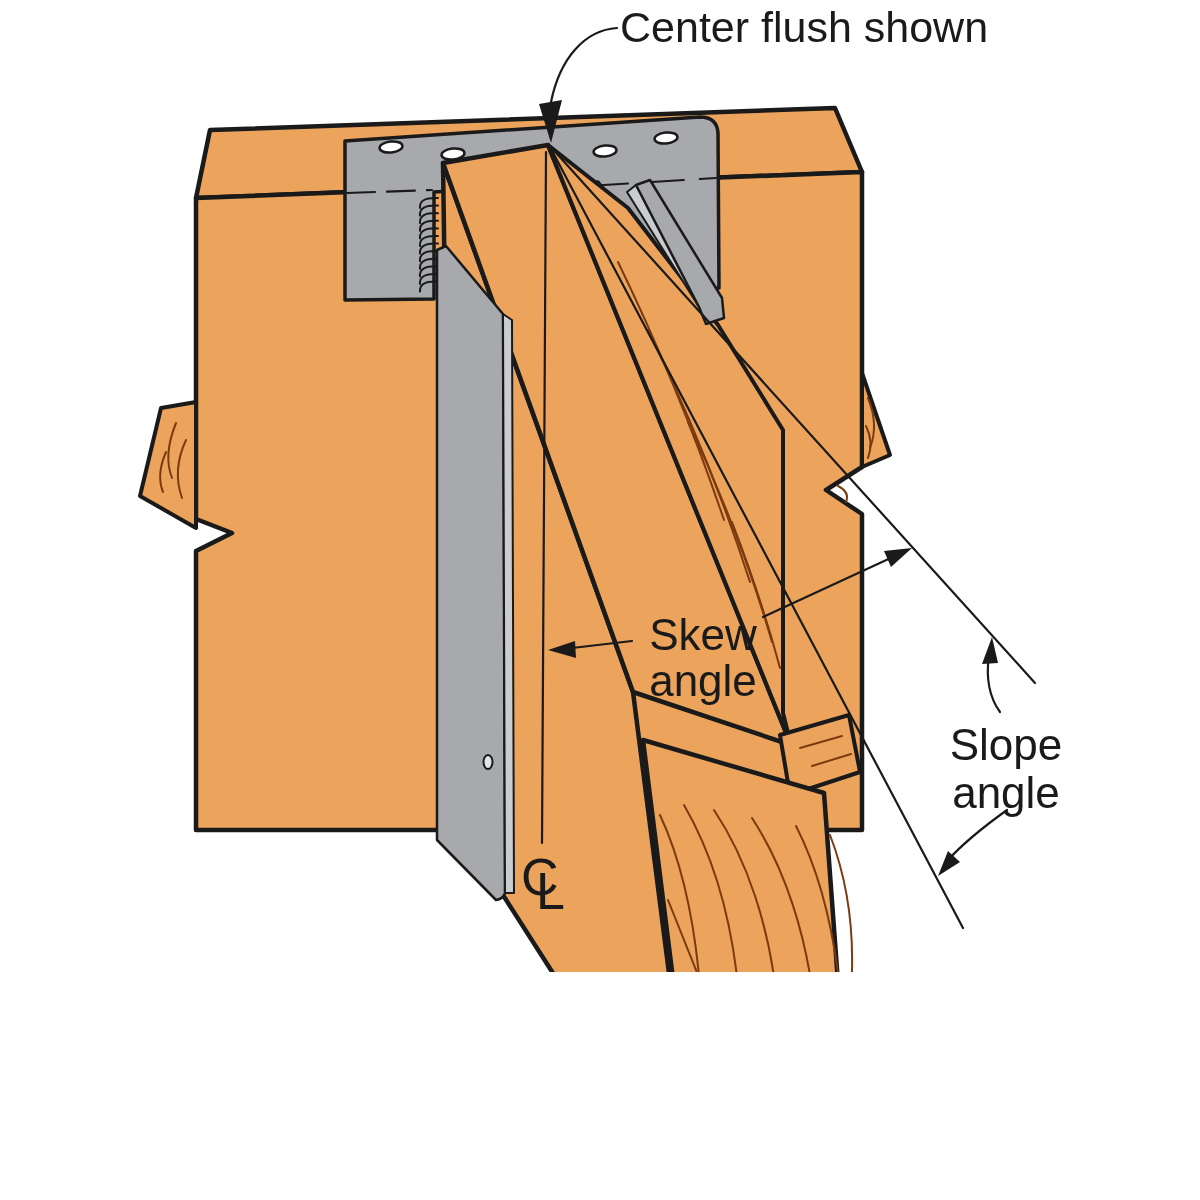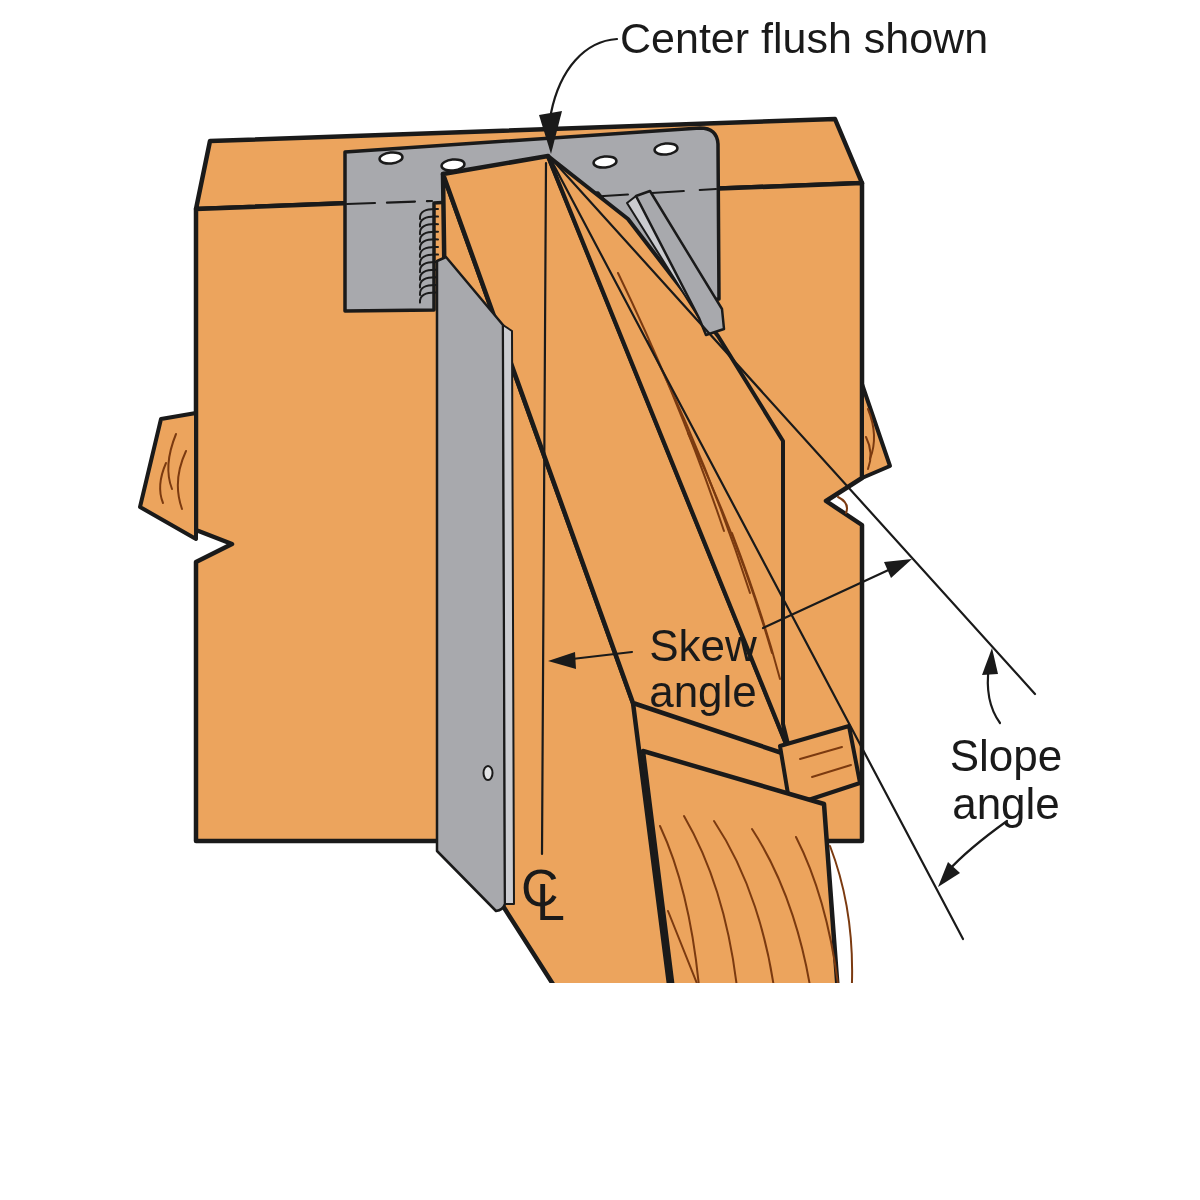--- a/index.html
+++ b/index.html
@@ -1,16 +1,16 @@
 <!DOCTYPE html>
 <html style="--background: #FFFFFF; --wood: #ECA45D; --metal: #A8A9AD; --metal-light: #CBCCD0; --outline: #1A1A1A; --grain: #7B3A10; --text: #1A1A1A;"><head>
 <meta charset="utf-8">
 <style>
   html,body{margin:0;padding:0;background:#fff;}
-  .stage{width:1200px;height:972px;position:relative;background:var(--background,#fff);overflow:hidden;margin-top:11px;}
+  .stage{width:1200px;height:972px;position:relative;background:var(--background,#fff);overflow:hidden;}
   svg{display:block;}
   
   .wood{fill:var(--wood);}
   .metal{fill:var(--metal);}
   .metal-light{fill:var(--metal-light);}
   .white-fill{fill:#ffffff;}
   .nofill{fill:none;}
   
   .ol{stroke:var(--outline);stroke-linejoin:round;stroke-linecap:round;}
   .s45{stroke-width:4.5;}

